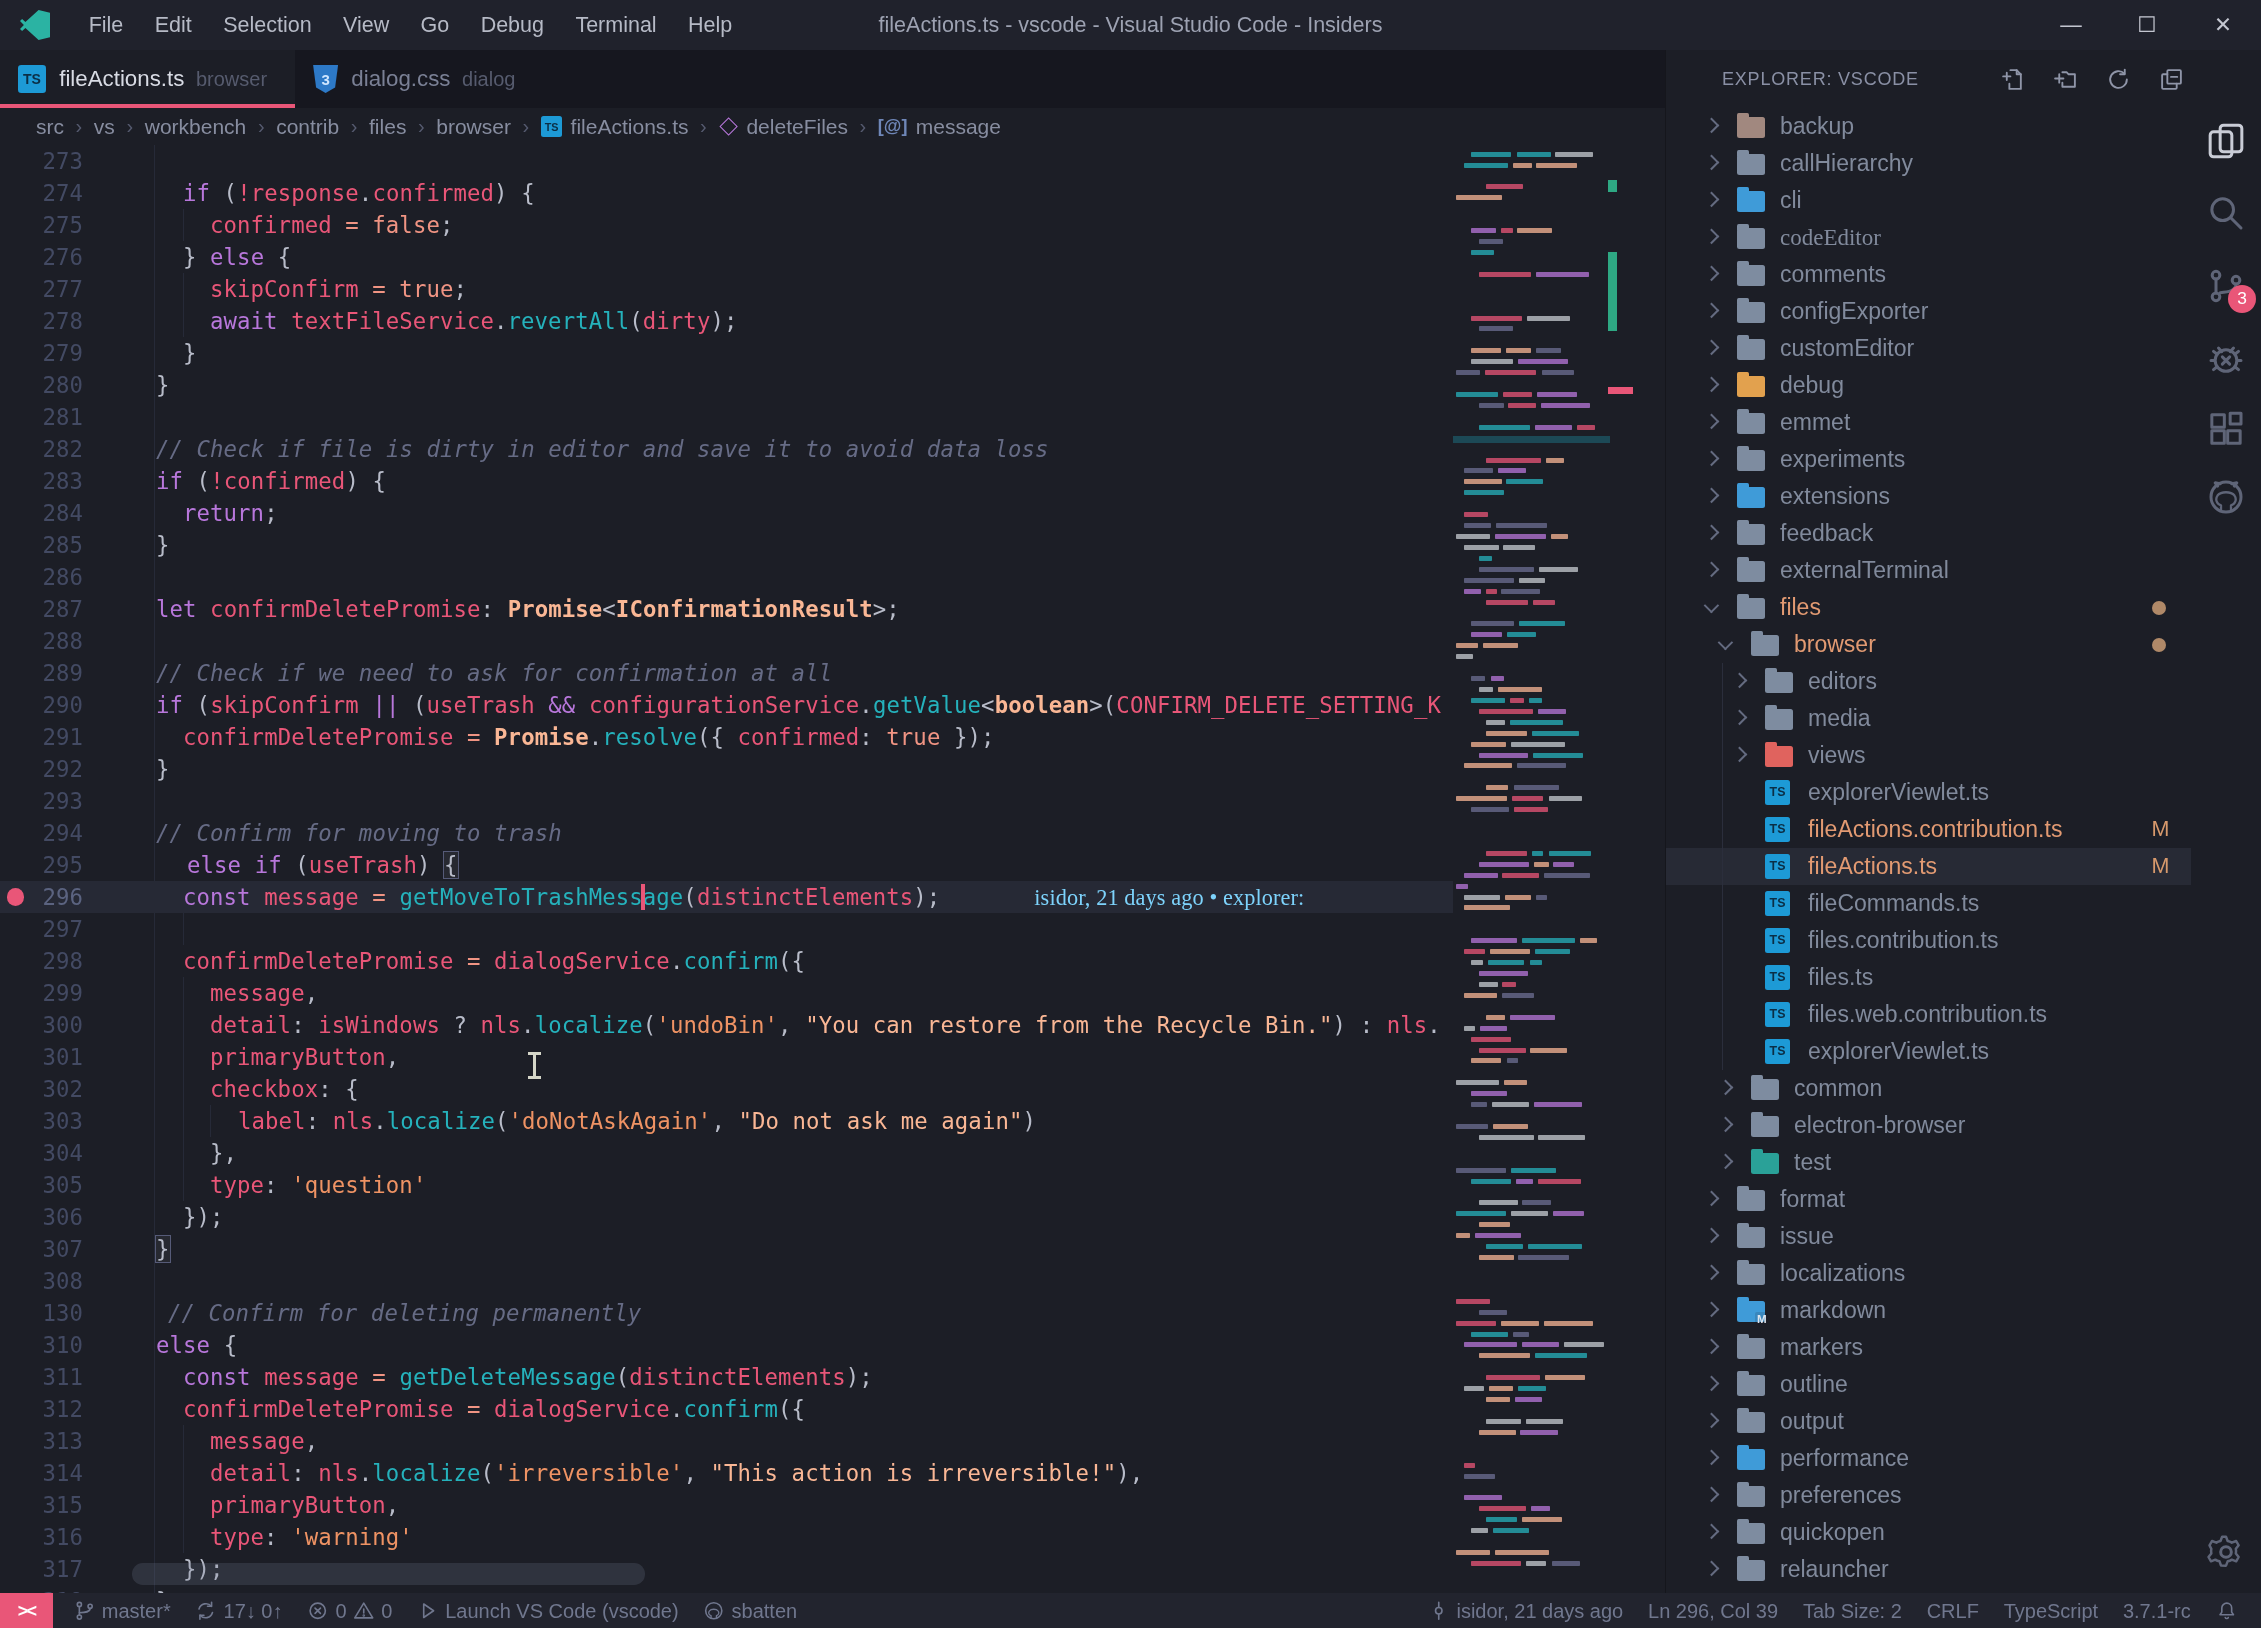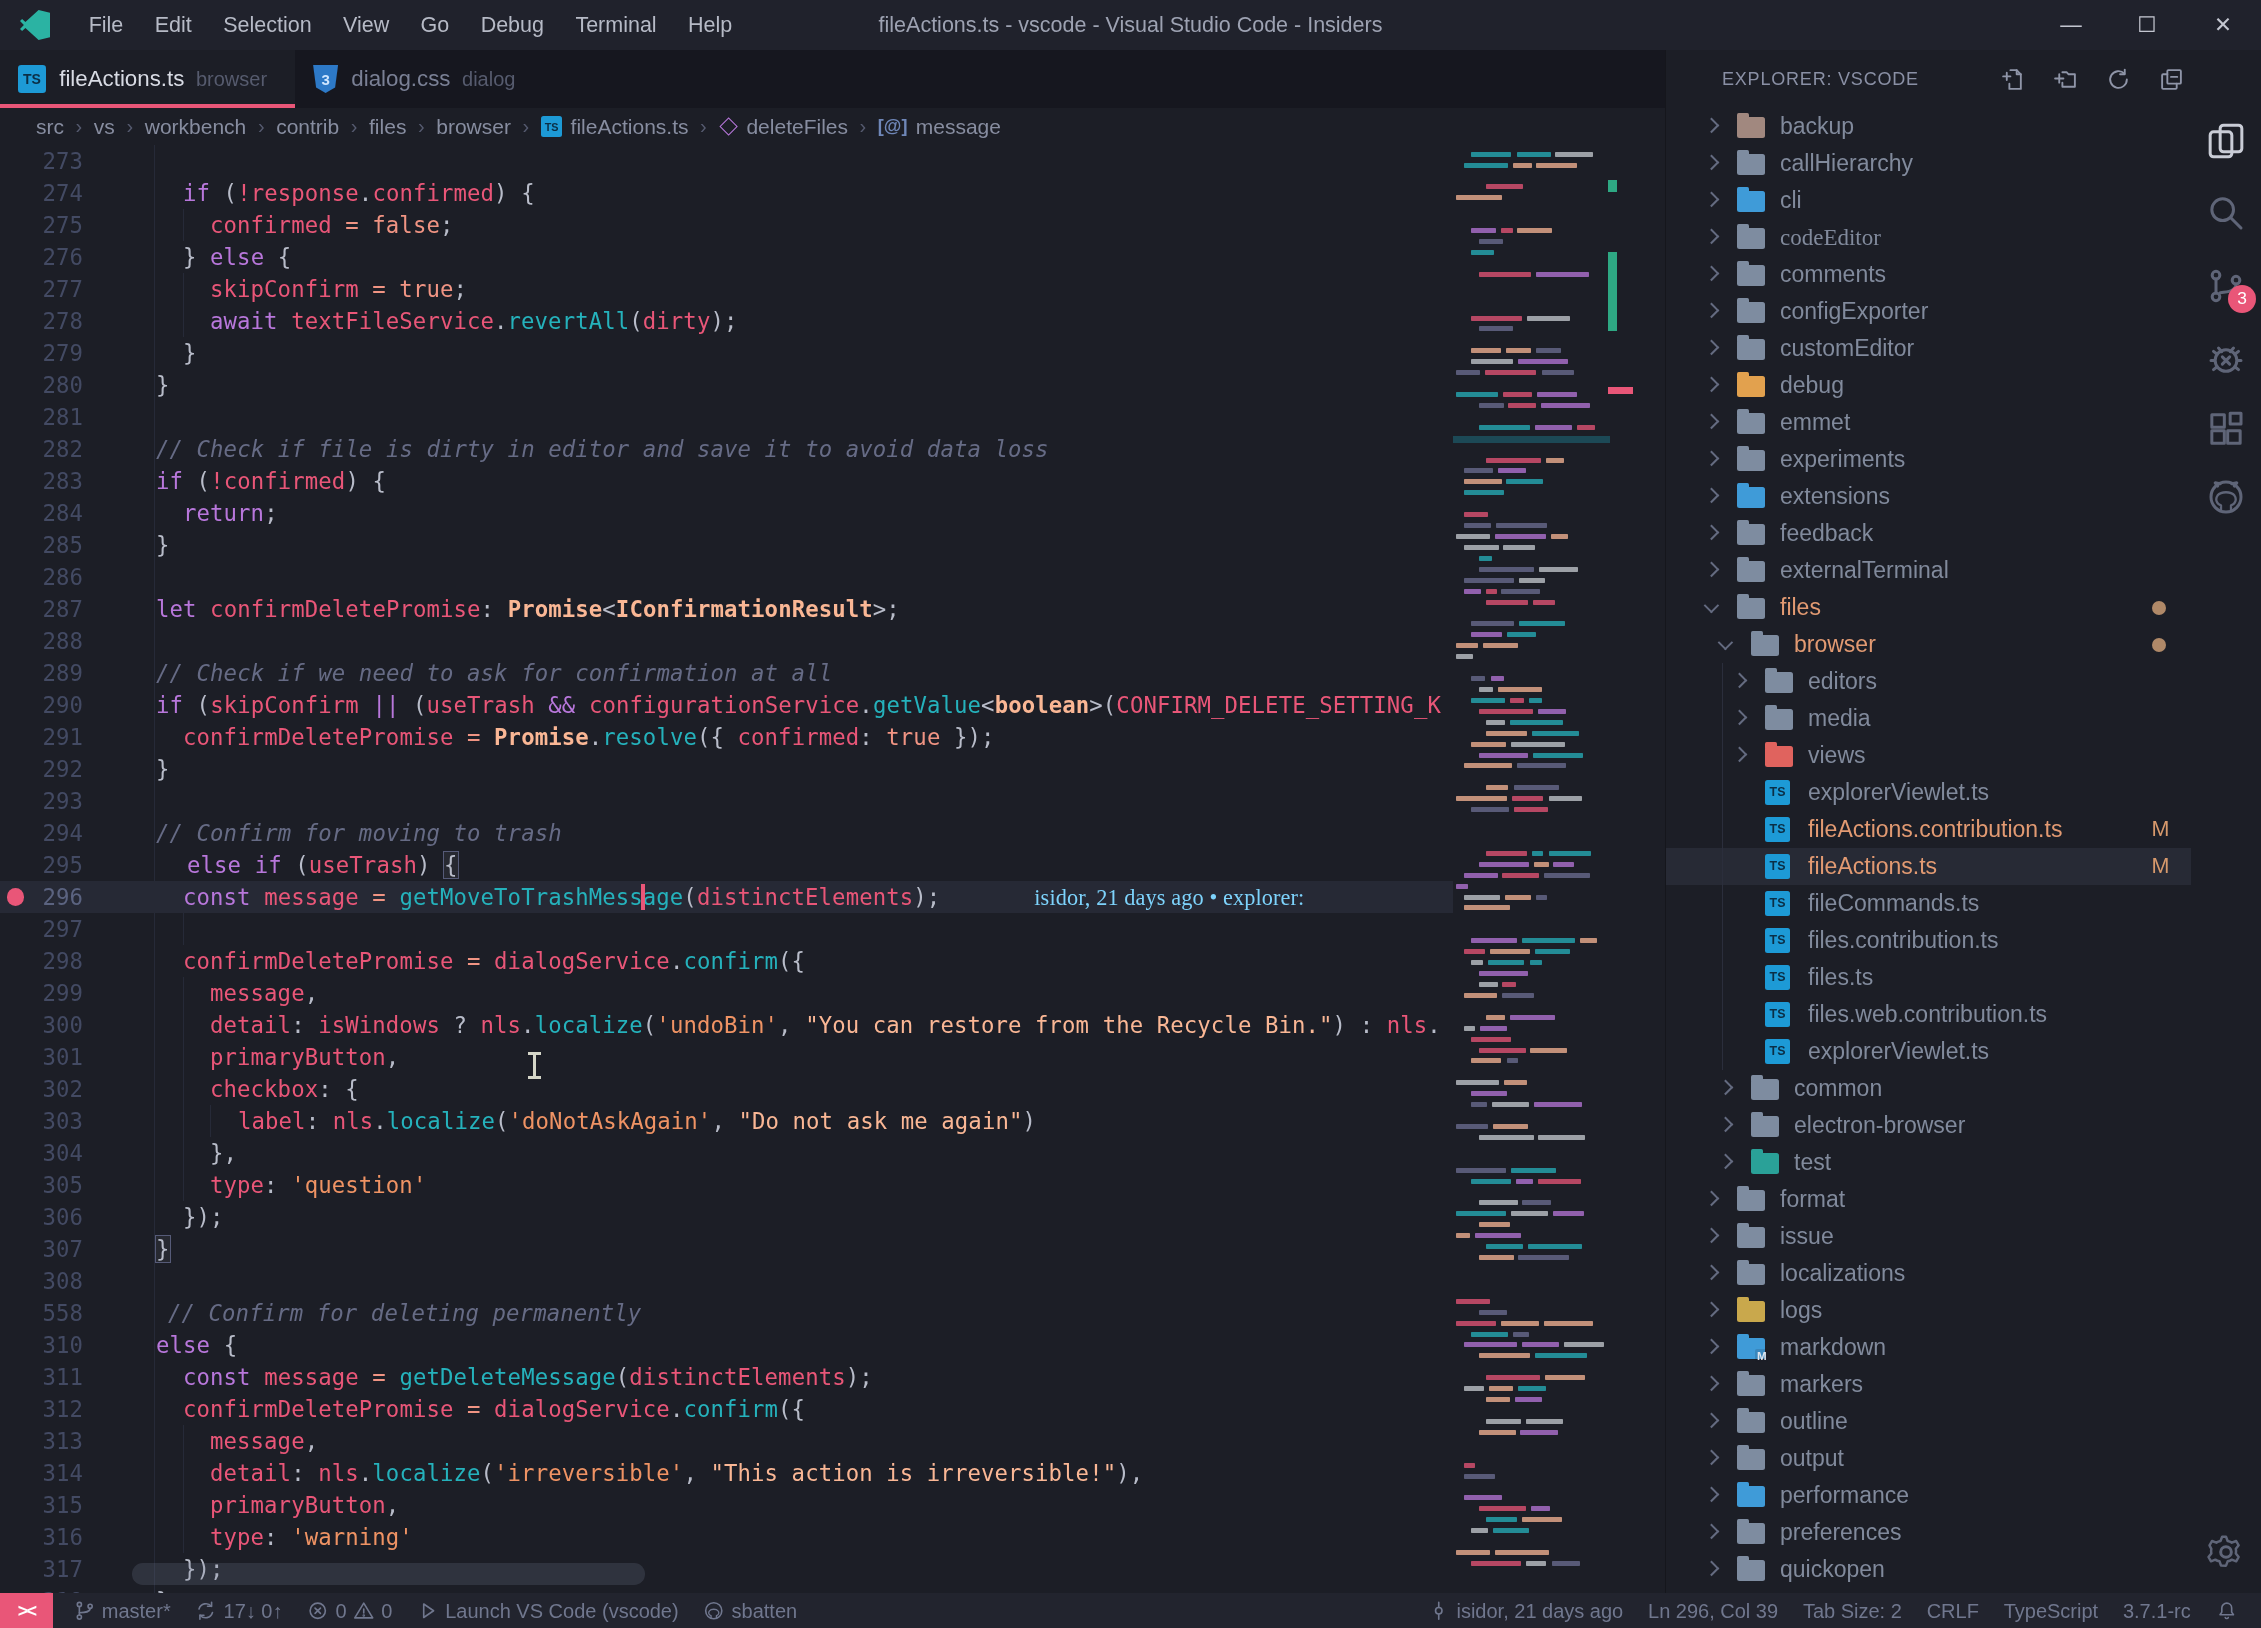--- a/index.html
+++ b/index.html
@@ -296,21 +296,21 @@
         <div class="code-line"><span class="gutter">299</span><span class="ig" style="left: 183px;"></span><span class="lct" style="padding-left: 54px;"><span class="tk-v">message</span><span class="tk-p">,</span></span></div>
         <div class="code-line"><span class="gutter">300</span><span class="ig" style="left: 183px;"></span><span class="lct" style="padding-left: 54px;"><span class="tk-v">detail</span><span class="tk-p">: </span><span class="tk-v">isWindows</span><span class="tk-p"> ? </span><span class="tk-v">nls</span><span class="tk-p">.</span><span class="tk-f">localize</span><span class="tk-p">(</span><span class="tk-s2">'undoBin'</span><span class="tk-p">, </span><span class="tk-s">"You can restore from the Recycle Bin."</span><span class="tk-p">) : </span><span class="tk-v">nls</span><span class="tk-p">.</span></span></div>
         <div class="code-line"><span class="gutter">301</span><span class="ig" style="left: 183px;"></span><span class="lct" style="padding-left: 54px;"><span class="tk-v">primaryButton</span><span class="tk-p">,</span></span></div>
         <div class="code-line"><span class="gutter">302</span><span class="ig" style="left: 183px;"></span><span class="lct" style="padding-left: 54px;"><span class="tk-v">checkbox</span><span class="tk-p">: {</span></span></div>
         <div class="code-line"><span class="gutter">303</span><span class="ig" style="left: 183px;"></span><span class="ig" style="left: 210px;"></span><span class="lct" style="padding-left: 82px;"><span class="tk-v">label</span><span class="tk-p">: </span><span class="tk-v">nls</span><span class="tk-p">.</span><span class="tk-f">localize</span><span class="tk-p">(</span><span class="tk-s2">'doNotAskAgain'</span><span class="tk-p">, </span><span class="tk-s">"Do not ask me again"</span><span class="tk-p">)</span></span></div>
         <div class="code-line"><span class="gutter">304</span><span class="ig" style="left: 183px;"></span><span class="lct" style="padding-left: 54px;"><span class="tk-p">},</span></span></div>
         <div class="code-line"><span class="gutter">305</span><span class="ig" style="left: 183px;"></span><span class="lct" style="padding-left: 54px;"><span class="tk-v">type</span><span class="tk-p">: </span><span class="tk-s2">'question'</span></span></div>
         <div class="code-line"><span class="gutter">306</span><span class="lct" style="padding-left: 27px;"><span class="tk-p">});</span></span></div>
         <div class="code-line"><span class="gutter">307</span><span class="lct" style="padding-left: 0px;"><span class="tk-bm">}</span></span></div>
         <div class="code-line"><span class="gutter">308</span><span class="lct" style="padding-left: 0px;"></span></div>
-        <div class="code-line"><span class="gutter">558</span><span class="lct" style="padding-left: 12px;"><span class="tk-c">// Confirm for deleting permanently</span></span></div>
+        <div class="code-line"><span class="gutter">130</span><span class="lct" style="padding-left: 12px;"><span class="tk-c">// Confirm for deleting permanently</span></span></div>
         <div class="code-line"><span class="gutter">310</span><span class="lct" style="padding-left: 0px;"><span class="tk-k">else</span><span class="tk-p"> {</span></span></div>
         <div class="code-line"><span class="gutter">311</span><span class="lct" style="padding-left: 27px;"><span class="tk-k">const</span><span class="tk-p"> </span><span class="tk-v">message</span><span class="tk-p"> </span><span class="tk-o">=</span><span class="tk-p"> </span><span class="tk-f">getDeleteMessage</span><span class="tk-p">(</span><span class="tk-v">distinctElements</span><span class="tk-p">);</span></span></div>
         <div class="code-line"><span class="gutter">312</span><span class="lct" style="padding-left: 27px;"><span class="tk-v">confirmDeletePromise</span><span class="tk-p"> </span><span class="tk-o">=</span><span class="tk-p"> </span><span class="tk-v">dialogService</span><span class="tk-p">.</span><span class="tk-f">confirm</span><span class="tk-p">({</span></span></div>
         <div class="code-line"><span class="gutter">313</span><span class="ig" style="left: 183px;"></span><span class="lct" style="padding-left: 54px;"><span class="tk-v">message</span><span class="tk-p">,</span></span></div>
         <div class="code-line"><span class="gutter">314</span><span class="ig" style="left: 183px;"></span><span class="lct" style="padding-left: 54px;"><span class="tk-v">detail</span><span class="tk-p">: </span><span class="tk-v">nls</span><span class="tk-p">.</span><span class="tk-f">localize</span><span class="tk-p">(</span><span class="tk-s2">'irreversible'</span><span class="tk-p">, </span><span class="tk-s">"This action is irreversible!"</span><span class="tk-p">),</span></span></div>
         <div class="code-line"><span class="gutter">315</span><span class="ig" style="left: 183px;"></span><span class="lct" style="padding-left: 54px;"><span class="tk-v">primaryButton</span><span class="tk-p">,</span></span></div>
         <div class="code-line"><span class="gutter">316</span><span class="ig" style="left: 183px;"></span><span class="lct" style="padding-left: 54px;"><span class="tk-v">type</span><span class="tk-p">: </span><span class="tk-s2">'warning'</span></span></div>
         <div class="code-line"><span class="gutter">317</span><span class="lct" style="padding-left: 27px;"><span class="tk-p">});</span></span></div>
         <div class="code-line"><span class="gutter">318</span><span class="lct" style="padding-left: 0px;"><span class="tk-p">}</span></span></div>
       </div>
@@ -706,25 +706,20 @@
           <span class="folder" style="position: absolute; left: 71px; background: rgb(126, 140, 160); top: 9px;"></span>
           <span class="lbl" style="position: absolute; left: 114px;">issue</span>
         </div>
         <div class="tree-row">
           <span class="chev r" style="left: 40px; top: 12.4px;"></span>
           <span class="folder" style="position: absolute; left: 71px; background: rgb(126, 140, 160); top: 9px;"></span>
           <span class="lbl" style="position: absolute; left: 114px;">localizations</span>
         </div>
         <div class="tree-row">
           <span class="chev r" style="left: 40px; top: 12.4px;"></span>
-          <span class="folder" style="position: absolute; left: 71px; background: rgb(201, 168, 76); top: 9px;"></span>
-          <span class="lbl" style="position: absolute; left: 114px;">logs</span>
-        </div>
-        <div class="tree-row">
-          <span class="chev r" style="left: 40px; top: 12.4px;"></span>
           <span class="folder" style="position: absolute; left: 71px; background: rgb(63, 155, 216); top: 9px;">
             <span class="fg">M</span>
           </span>
           <span class="lbl" style="position: absolute; left: 114px;">markdown</span>
         </div>
         <div class="tree-row">
           <span class="chev r" style="left: 40px; top: 12.4px;"></span>
           <span class="folder" style="position: absolute; left: 71px; background: rgb(126, 140, 160); top: 9px;"></span>
           <span class="lbl" style="position: absolute; left: 114px;">markers</span>
         </div>

